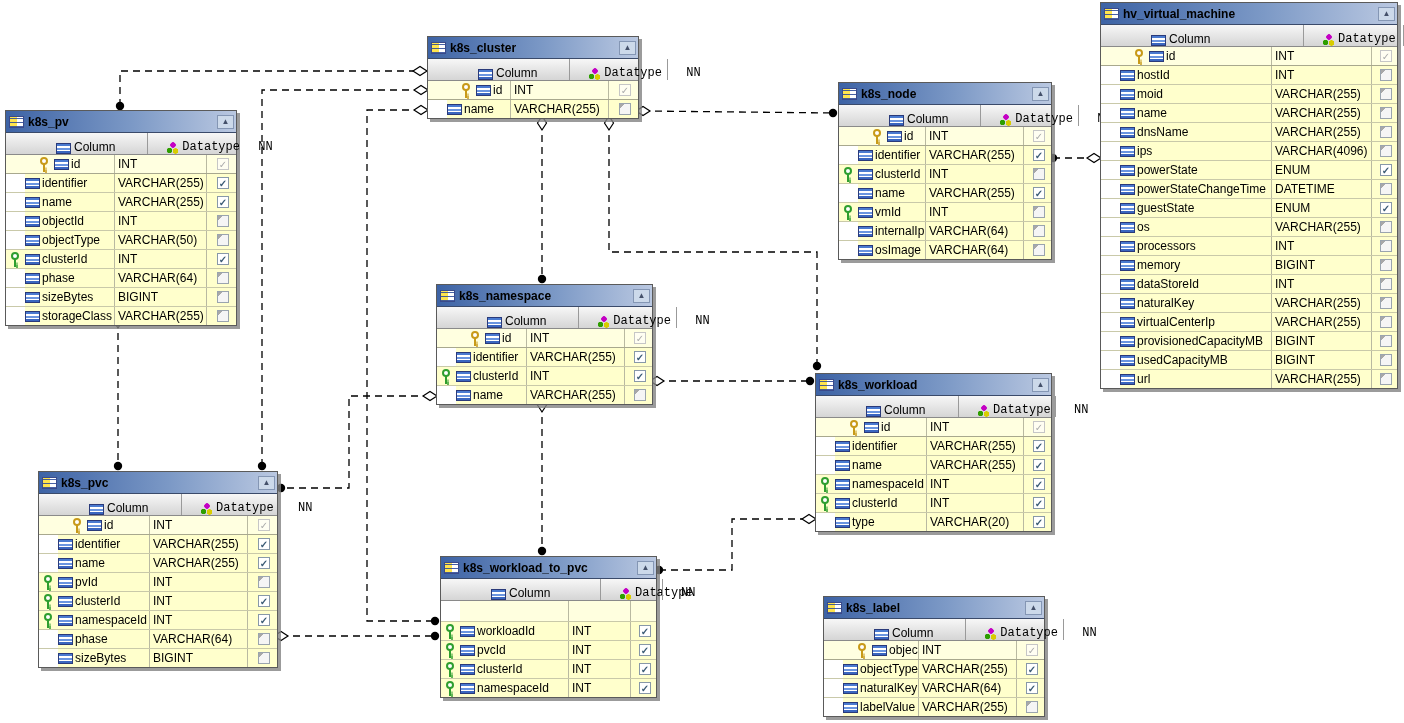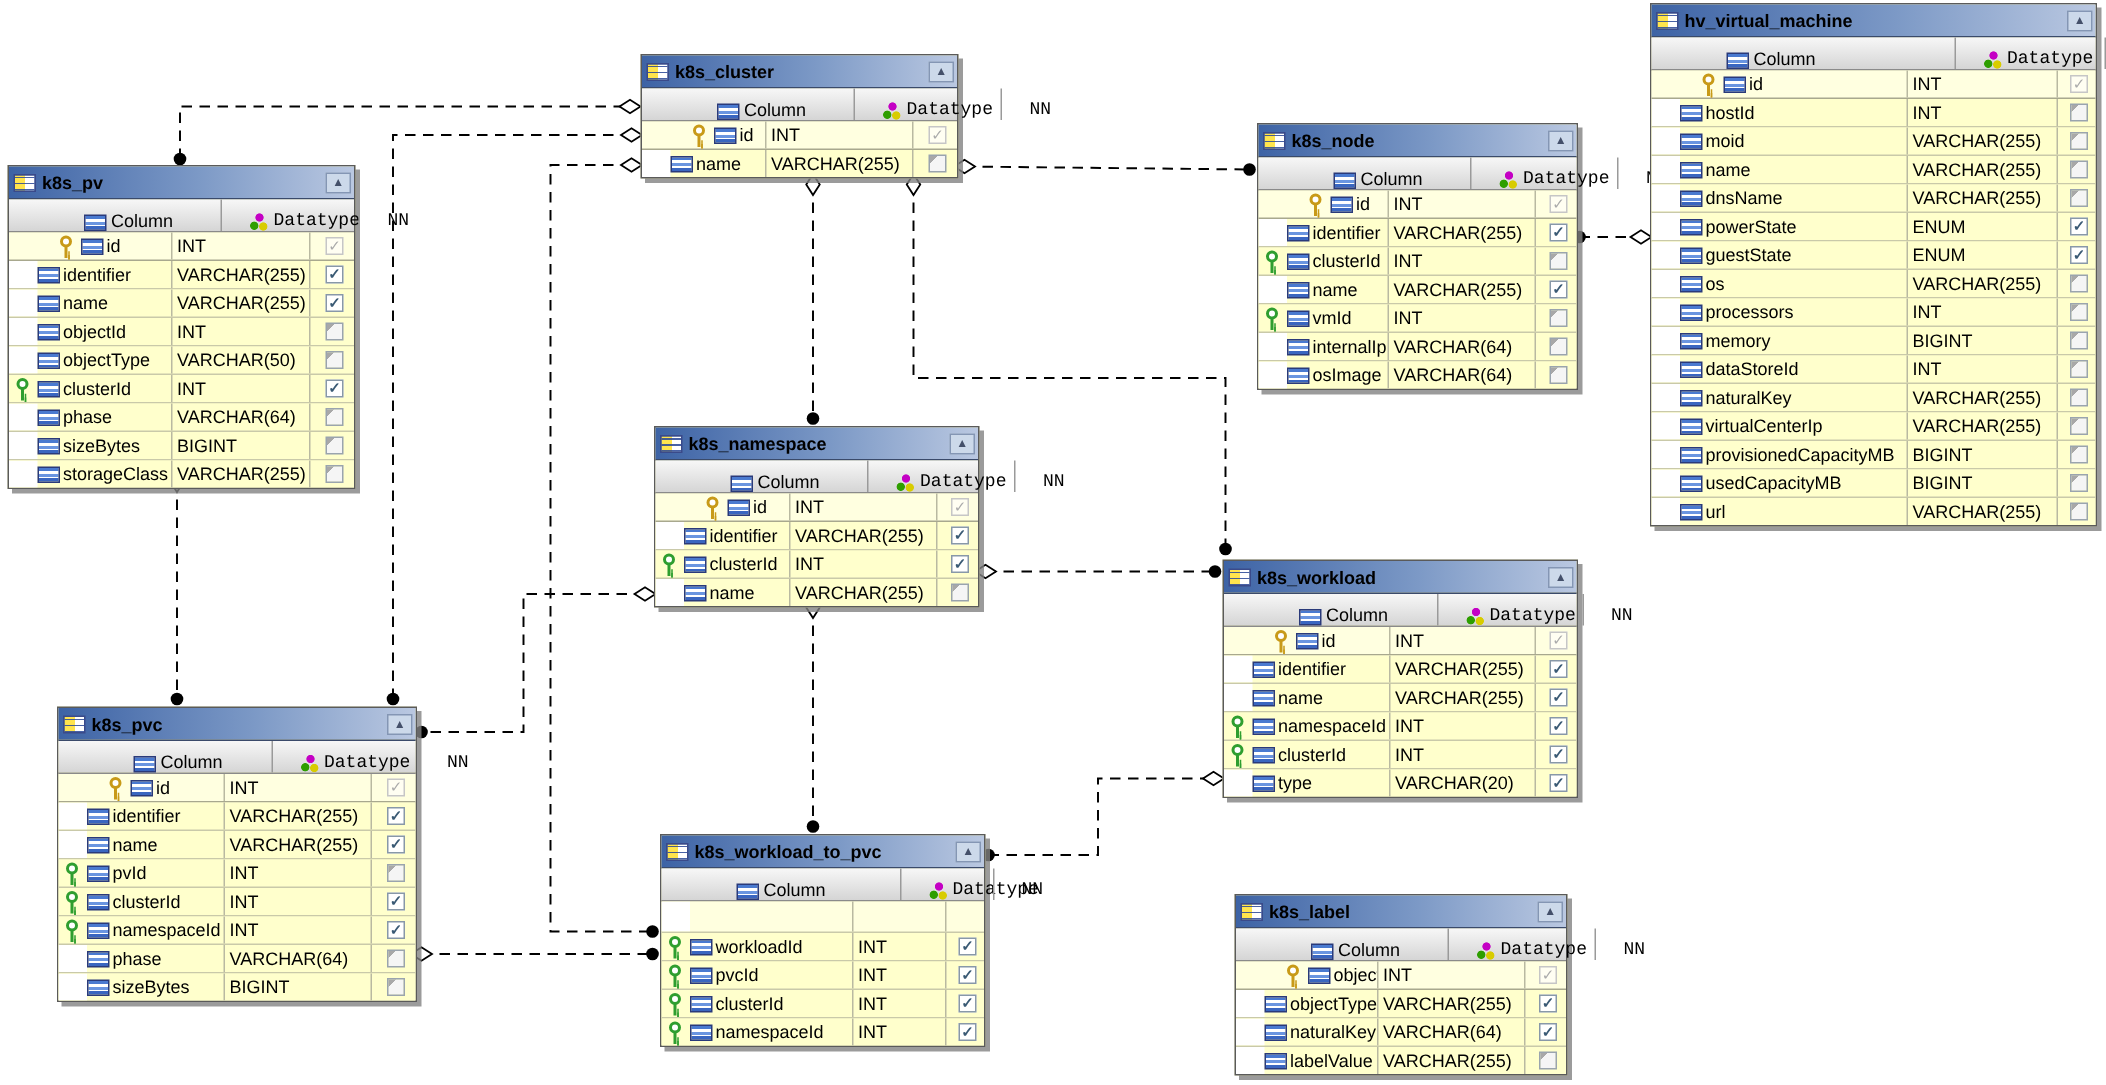--- a/index.html
+++ b/index.html
@@ -512,27 +512,53 @@
           <span>VARCHAR(255)</span>
         </div>
         <div class="cell">
           <span class="nn-box nn-unchecked"></span>
         </div>
       </div>
       <div class="row">
         <div class="cell">
           <span class="gutter"></span>
           <span class="col-icon"></span>
+          <span class="nm">ips</span>
+        </div>
+        <div class="cell">
+          <span>VARCHAR(4096)</span>
+        </div>
+        <div class="cell">
+          <span class="nn-box nn-unchecked"></span>
+        </div>
+      </div>
+      <div class="row">
+        <div class="cell">
+          <span class="gutter"></span>
+          <span class="col-icon"></span>
           <span class="nm">powerState</span>
         </div>
         <div class="cell">
           <span>ENUM</span>
         </div>
         <div class="cell">
           <span class="nn-box nn-checked">✓</span>
+        </div>
+      </div>
+      <div class="row">
+        <div class="cell">
+          <span class="gutter"></span>
+          <span class="col-icon"></span>
+          <span class="nm">powerStateChangeTime</span>
+        </div>
+        <div class="cell">
+          <span>DATETIME</span>
+        </div>
+        <div class="cell">
+          <span class="nn-box nn-unchecked"></span>
         </div>
       </div>
       <div class="row">
         <div class="cell">
           <span class="gutter"></span>
           <span class="col-icon"></span>
           <span class="nm">guestState</span>
         </div>
         <div class="cell">
           <span>ENUM</span>

